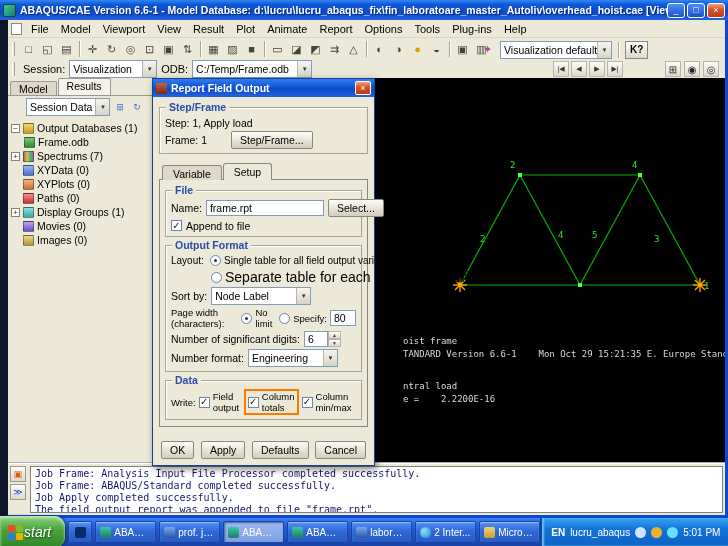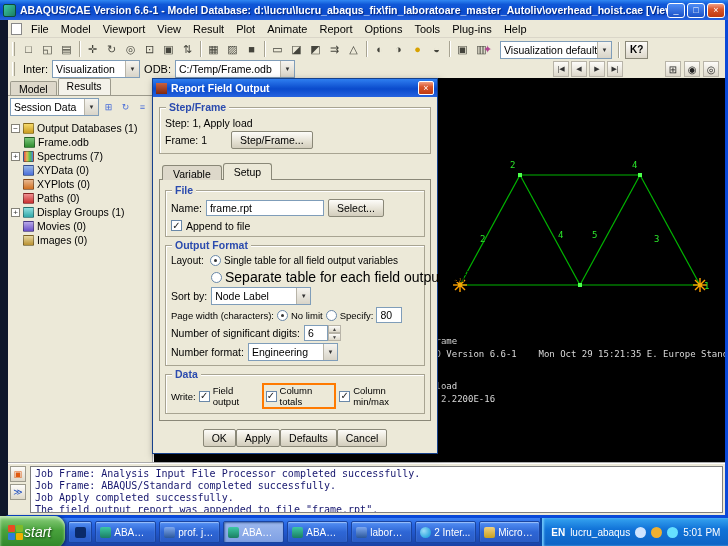--- a/index.html
+++ b/index.html
@@ -64,21 +64,21 @@
   .c-dg{background:linear-gradient(#90E0E0,#30A8A8);} .c-mov{background:linear-gradient(#B8A8E8,#6850C8);}
   .c-img{background:linear-gradient(#E8D8A0,#B89030);}
   .tlabel{white-space:nowrap;font-size:10.5px;}
   .tlabel.current{}
 
   .viewport{position:absolute;left:146px;top:0;right:0;bottom:0;background:#000;overflow:hidden;}
   .vp-label{position:absolute;color:#2BE82B;font:9px "DejaVu Sans Mono",monospace;}
   .vp-text{position:absolute;color:#D8D8D8;font:9px "DejaVu Sans Mono",monospace;white-space:pre;}
 
   
-  .dialog{position:absolute;left:144px;top:58px;width:286px;z-index:20;background:#ECE9D8;border:1px solid #16418C;box-shadow:2px 3px 7px rgba(0,0,0,.5);}
+  .dialog{position:absolute;left:144px;top:58px;width:223px;z-index:20;background:#ECE9D8;border:1px solid #16418C;box-shadow:2px 3px 7px rgba(0,0,0,.5);}
   .dlg-titlebar{height:18px;display:flex;align-items:center;gap:4px;padding:0 3px;color:#fff;font-weight:bold;
     background:linear-gradient(180deg,#2E7EF0,#0A4ACC 55%,#2663DF);}
   .dlg-icon{width:11px;height:11px;background:linear-gradient(#C86040,#7E2810);flex:none;}
   .dlg-title{flex:1;font-size:10.5px;white-space:nowrap;overflow:hidden;}
   .dlg-close{width:16px;height:14px;background:linear-gradient(#F1A086,#D9562B 40%,#C03A10);border:1px solid #fff;border-radius:2px;color:#fff;font-size:9px;line-height:11px;text-align:center;padding:0;flex:none;font-family:inherit;}
   .dlg-body{padding:2px 6px 6px;}
   .group{position:relative;border:1px solid #A8A492;box-shadow:inset 1px 1px 0 #fff;margin-top:8px;padding:8px 5px 4px;}
   .gtitle{position:absolute;top:-7px;left:6px;background:#ECE9D8;padding:0 3px;color:#2B4BAE;font-weight:bold;font-size:10.5px;}
   .drow{display:flex;align-items:center;min-height:13px;gap:4px;font-size:10.5px;margin-bottom:2px;}
   .drow:last-child{margin-bottom:0;}
@@ -90,21 +90,21 @@
   .tab-panel{border:1px solid #8A8878;margin-top:-1px;padding:2px 5px 6px;}
   .tinput{height:16px;border:1px solid #7F9DB9;background:#fff;font:10.5px "Liberation Sans",sans-serif;padding:0 3px;}
   .cb{width:11px;height:11px;border:1px solid #6A88A8;background:#fff;display:inline-flex;align-items:center;justify-content:center;color:#222;font-size:10px;line-height:1;flex:none;}
   .rad{width:11px;height:11px;border:1px solid #6A88A8;border-radius:50%;background:#fff;position:relative;flex:none;}
   .rad.sel::after{content:"";position:absolute;inset:3px;background:#333;border-radius:50%;}
   .spin{display:flex;align-items:center;}
   .spin-btns{display:flex;flex-direction:column;}
   .spin-b{width:13px;height:8px;font-size:5px;line-height:6px;text-align:center;border:1px solid #B8B4A8;background:linear-gradient(#FDFCF9,#DDD8CA);color:#444;padding:0;font-family:inherit;}
   .hl{display:inline-flex;align-items:center;gap:3px;border:2px solid #FF7A00;padding:0 2px;}
   .small-row{font-size:9.5px;gap:3px;}
-  .dlg-buttons{display:flex;justify-content:center;margin-top:8px;padding:0 2px;}
+  .dlg-buttons{display:flex;justify-content:space-between;margin-top:14px;padding:0 2px;}
 
   
   .message-area{position:absolute;left:0;right:0;bottom:0;height:53px;background:#ECE9D8;border-top:2px groove #fff;display:flex;gap:2px;padding:2px;}
   .msg-gutter{width:18px;display:flex;flex-direction:column;gap:2px;flex:none;}
   .gbtn{width:16px;height:16px;border:1px solid #9C9A8C;background:linear-gradient(#FDFCF9,#DDD8CA);display:flex;align-items:center;justify-content:center;font-size:9px;padding:0;font-family:inherit;}
   .gbtn.warn{color:#E05A10;}
   .gbtn.cli{color:#2050C0;}
   .msg-text{flex:1;background:#fff;border:1px solid #808080;font:10px "DejaVu Sans Mono",monospace;color:#16166E;line-height:12px;padding:1px 4px;overflow:hidden;}
 
   
@@ -197,21 +197,21 @@
         <span class="cval">Visualization defaults</span>
         <span class="carr">▼</span>
       </span>
       <span class="tsep"></span>
       <button class="helpbtn">K?</button>
     </span>
   </div>
 
   <div class="modulebar">
     <span class="grip"></span>
-    <span class="mlabel">Inter:</span>
+    <span class="mlabel">Session:</span>
     <span class="combo" style="width:88px;">
       <span class="cval">Visualization</span>
       <span class="carr">▼</span>
     </span>
     <span class="mlabel">ODB:</span>
     <span class="combo" style="width:120px;">
       <span class="cval">C:/Temp/Frame.odb</span>
       <span class="carr">▼</span>
     </span>
     <span class="playback">
@@ -228,21 +228,21 @@
   </div>
 
   <div class="main">
 
     <div class="left-panel">
       <div class="lp-tabs">
         <span class="lp-tab">Model</span>
         <span class="lp-tab active">Results</span>
       </div>
       <div class="session-row">
-        <span class="combo" style="width:96px;">
+        <span class="combo" style="width:96px;margin-left:16px;">
           <span class="cval">Session Data</span>
           <span class="carr">▼</span>
         </span>
         <span class="sbtn">⊞</span>
         <span class="sbtn">↻</span>
         <span class="sbtn">≡</span>
       </div>
       <div class="tree">
         <div class="trow">
           <span class="exp">−</span>

